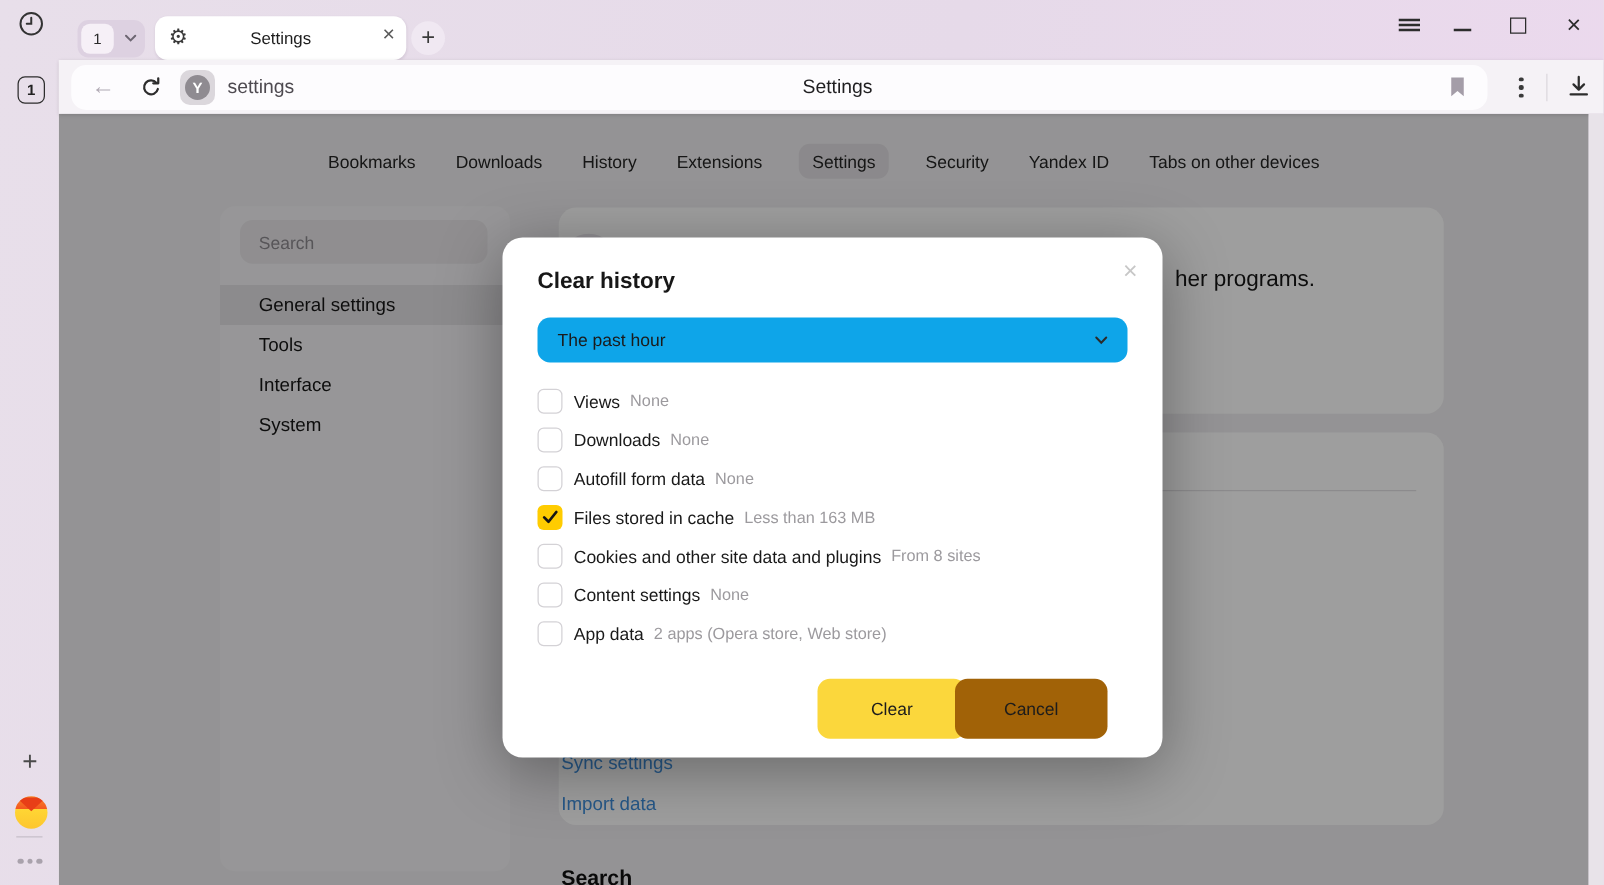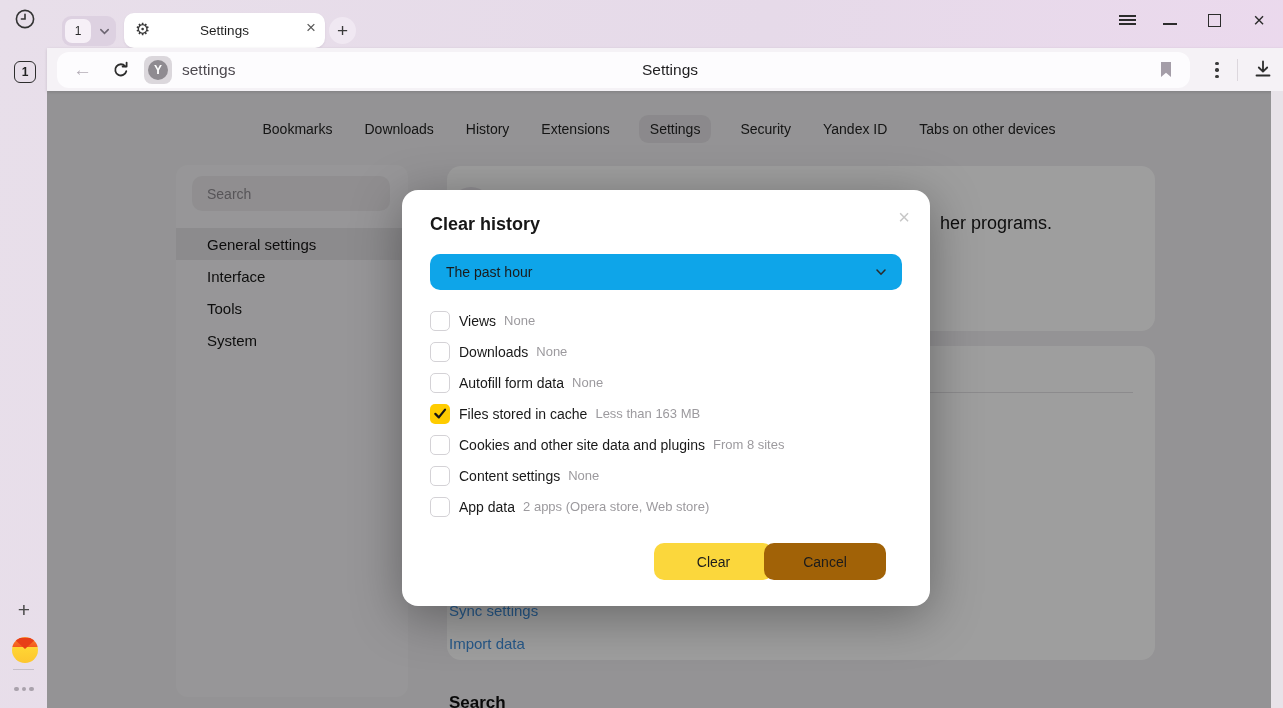--- a/index.html
+++ b/index.html
@@ -89,21 +89,21 @@
   .dlg-select { position:absolute; left:28px; top:64px; width:472px; height:36px; background:#0ea5e9; border-radius:10px;
                 display:flex; align-items:center; padding:0 14px 0 16px; }
   .dlg-select .val { flex:1; font-size:14px; color:#1b1b1b; }
   .checklist { position:absolute; left:28px; top:115px; width:472px; }
   .check-row { height:31px; display:flex; align-items:center;text-align:right; }
   .cbox { width:20px; height:20px; border-radius:5px; border:1px solid #d4d2d6; background:#fff; margin-right:9px;
           display:flex; align-items:center; justify-content:center; flex:none; }
   .cbox.checked { border:none; background:var(--checkbox-yellow,#ffcc00); }
   .check-label { font-size:14px; color:#191919; margin-right:8px; white-space:nowrap; }
   .check-detail { font-size:13px; color:#9c9a9e; white-space:nowrap; }
-  .btn { position:absolute; top:353px; height:37px; border-radius:10px; display:flex; align-items:center; justify-content:center;
+  .btn { position:absolute; top:353px; height:48px; border-radius:10px; display:flex; align-items:center; justify-content:center;
          font-size:14px; color:#1c1c1c; }
   .btn-clear { left:252px; width:119px; background:var(--accent-yellow,#fbd73c); }
   .btn-cancel { left:362px; width:122px; background:#a16207; }
 </style>
 </head>
 <body>
 
 <div class="rail">
   <div class="rail-icon clock">
     <svg width="22" height="22" viewBox="0 0 22 22">
@@ -194,22 +194,22 @@
       <div class="nav-item active">Settings</div>
       <div class="nav-item">Security</div>
       <div class="nav-item">Yandex ID</div>
       <div class="nav-item">Tabs on other devices</div>
     </div>
 
   <div class="sidepanel">
     <input class="searchbox" placeholder="Search" style="">
     <div class="sidelist" id="sidelist">
         <div class="side-item active">General settings</div>
+        <div class="side-item">Tools</div>
         <div class="side-item">Interface</div>
-        <div class="side-item">Tools</div>
         <div class="side-item">System</div>
       </div>
   </div>
 
   <div class="card card1">
     <div class="avatar"></div>
     <div class="fragtext">her programs.</div>
   </div>
   <div class="card card2">
     <div class="card2div"></div>

